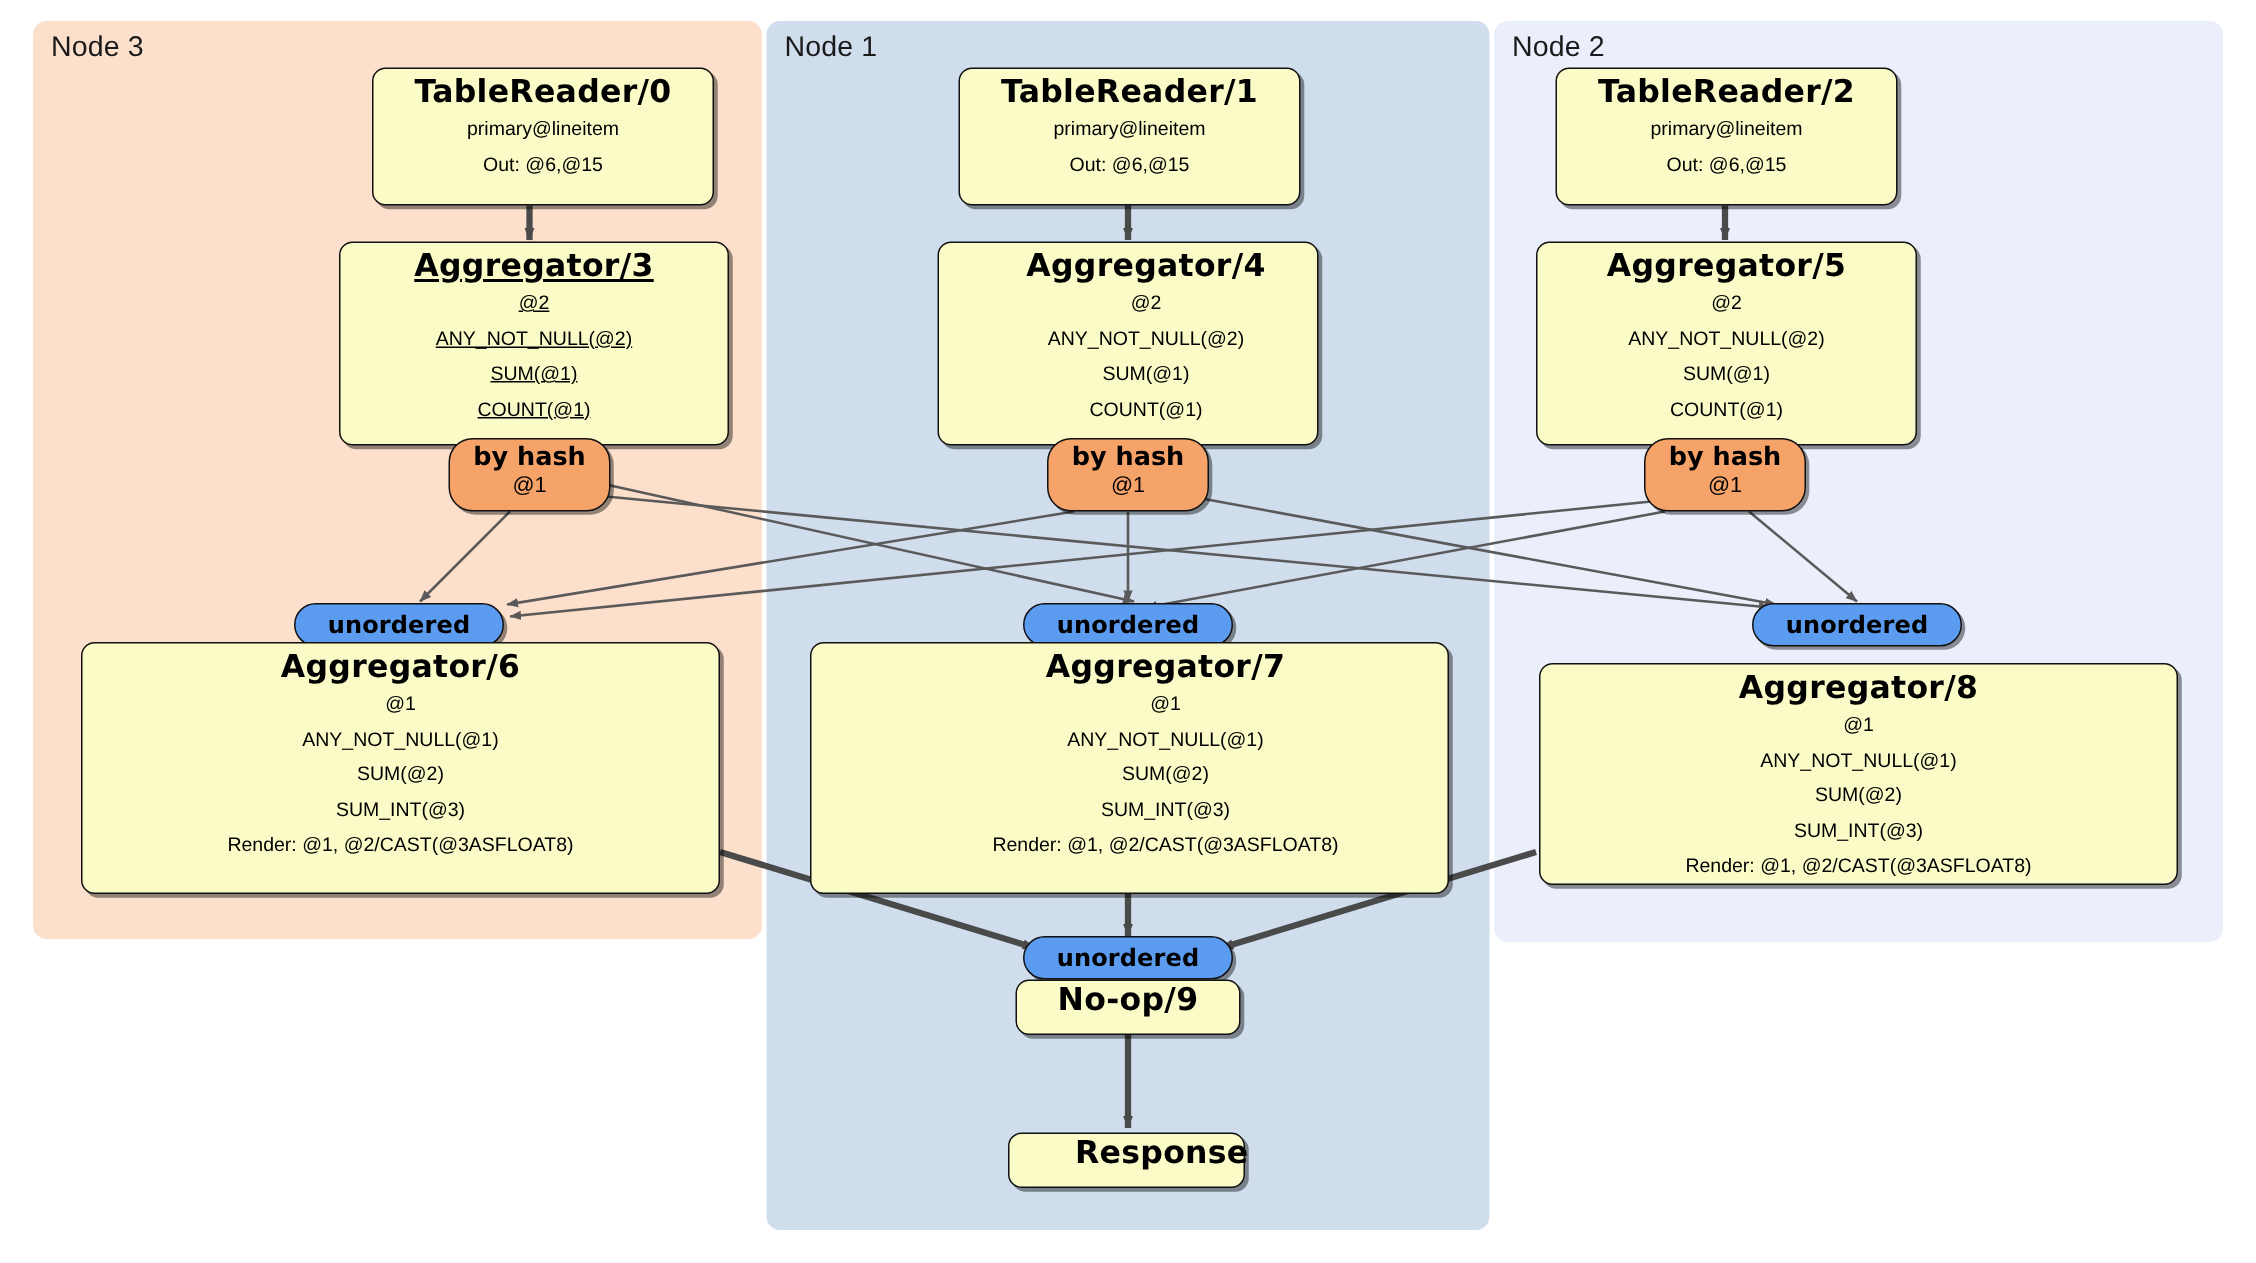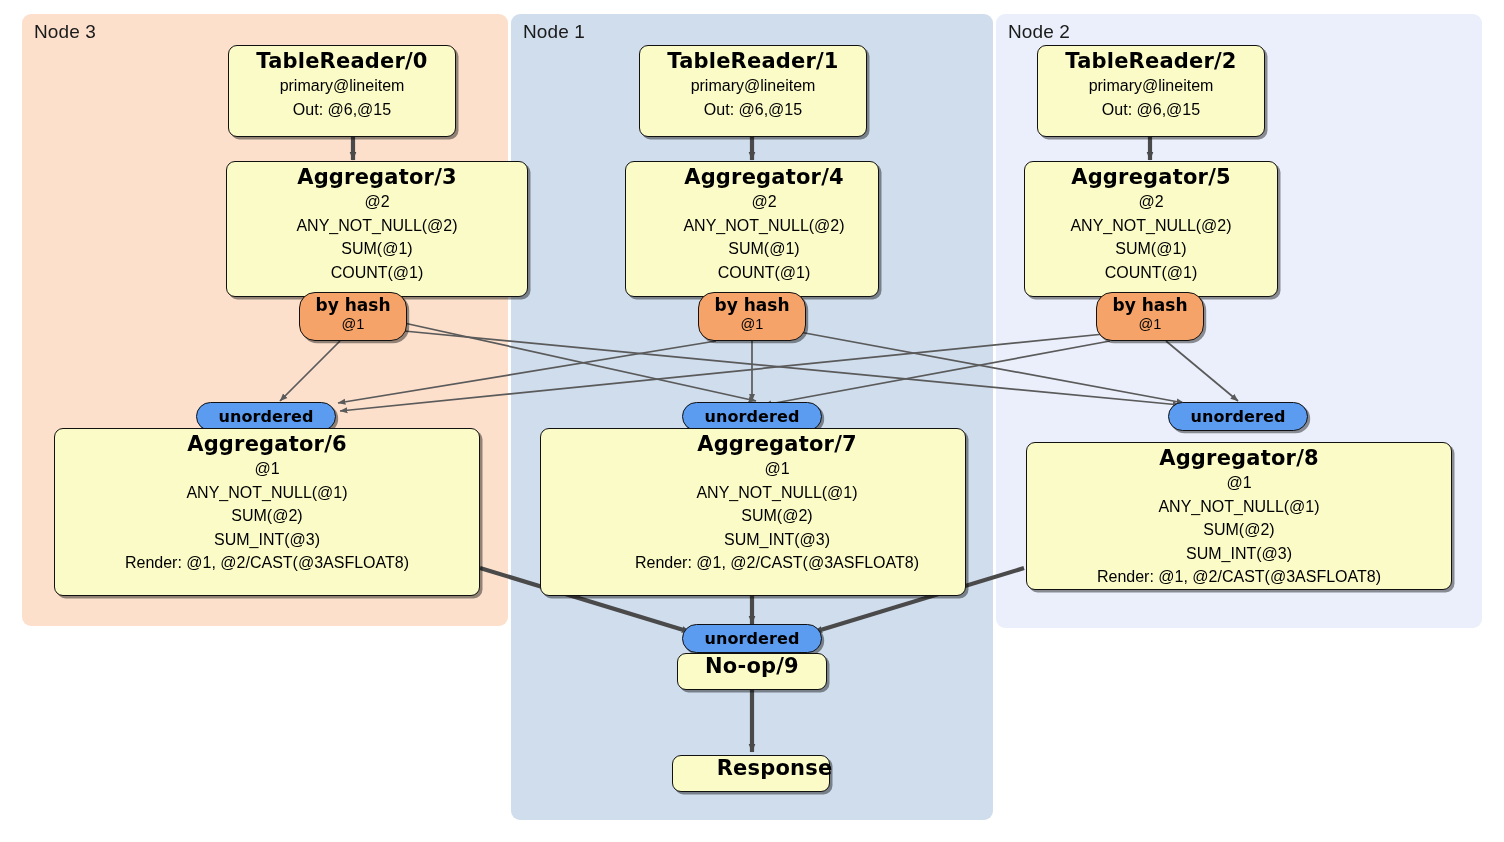--- a/index.html
+++ b/index.html
@@ -51,21 +51,21 @@
     padding-top: 3px;
   }
   .nbox .ttl {
     font-weight: bold;
     font-size: 21px;
     line-height: 25px;
     letter-spacing: .2px;
     white-space: nowrap;
   }
   .nbox .ln {
-    font-size: 16px;
+    font-size: 13px;
     line-height: 23.5px;
     white-space: nowrap;
     font-family: "Liberation Sans", sans-serif;
   }
   .nbox.compact {
     display: flex;
     justify-content: center;
     padding-top: 0;
   }
   
@@ -155,39 +155,39 @@
       <path d="M480,568 L690,632"></path>
       <path d="M752,596 L752,624"></path>
       <path d="M1024,568 L814,632"></path>
     </g>
 
     <g stroke="#4a4a4a" stroke-width="4.2" fill="none" marker-end="url(#ah-thick)">
       <path d="M752,690 L752,752"></path>
     </g>
   </svg>
 
-  <div class="nbox" style="left:228px; top:45px; width:228px; height:92px;">
+  <div class="nbox" style="left:248px; top:45px; width:228px; height:92px;">
     <div class="ttl">TableReader/0</div>
     <div class="ln">primary@lineitem</div>
     <div class="ln">Out: @6,@15</div>
   </div>
 
   <div class="nbox" style="left:639px; top:45px; width:228px; height:92px;">
     <div class="ttl">TableReader/1</div>
     <div class="ln">primary@lineitem</div>
     <div class="ln">Out: @6,@15</div>
   </div>
 
   <div class="nbox" style="left:1037px; top:45px; width:228px; height:92px;">
     <div class="ttl">TableReader/2</div>
     <div class="ln">primary@lineitem</div>
     <div class="ln">Out: @6,@15</div>
   </div>
 
-  <div class="nbox" style="left:226px; top:161px; width:302px; height:136px;">
+  <div class="nbox" style="left:226px; top:161px; width:260px; height:136px;text-decoration:underline;">
     <div class="ttl">Aggregator/3</div>
     <div class="ln">@2</div>
     <div class="ln">ANY_NOT_NULL(@2)</div>
     <div class="ln">SUM(@1)</div>
     <div class="ln">COUNT(@1)</div>
   </div>
 
   <div class="nbox" style="left:625px; top:161px; width:254px; height:136px;padding-left:24px;">
     <div class="ttl">Aggregator/4</div>
     <div class="ln">@2</div>

